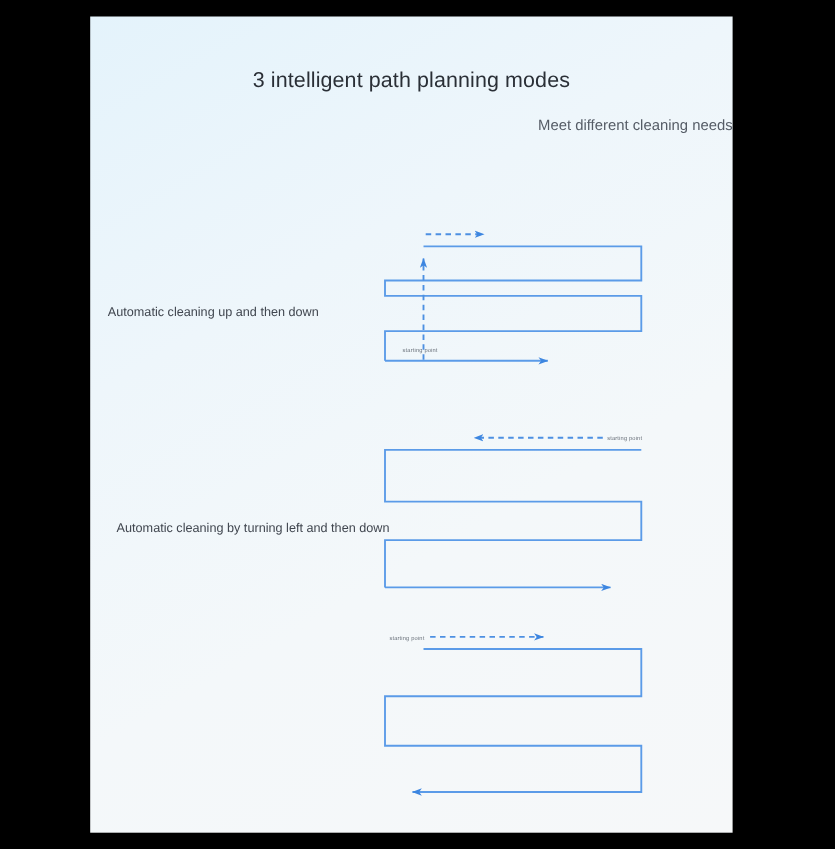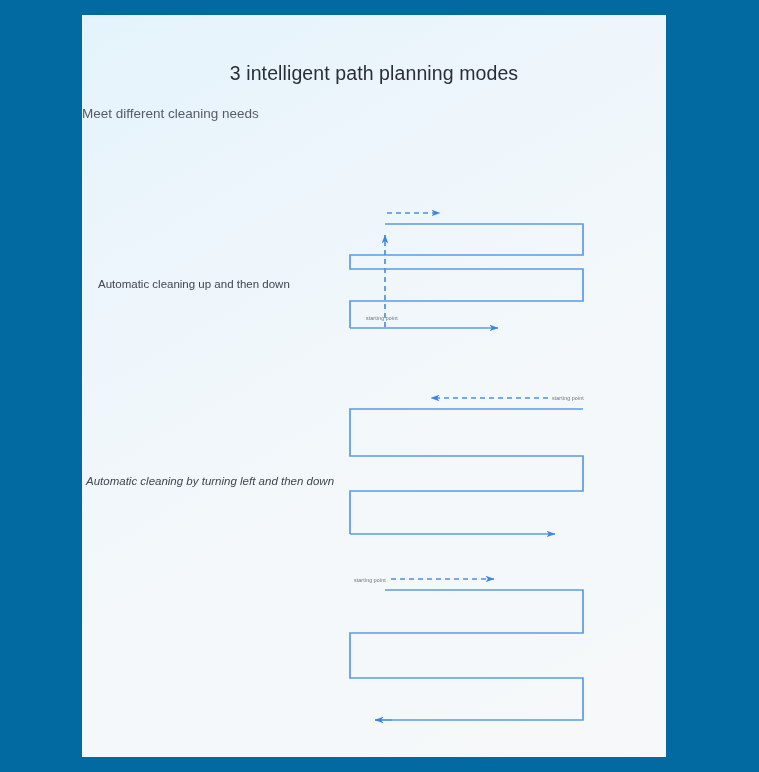--- a/index.html
+++ b/index.html
@@ -10,21 +10,21 @@
   body {
     width: 759px;
     height: 772px;
     font-family: "Liberation Sans", sans-serif;
     overflow: hidden;
   }
   #page {
     position: relative;
     width: 759px;
     height: 772px;
-    background: #0369a1;
+    background: #000000;
   }
   #panel {
     position: absolute;
     left: 82px;
     top: 15px;
     width: 584px;
     height: 742px;
     background: linear-gradient(150deg, #e4f3fb 0%, #eef6fb 32%, #f4f8fa 62%, #f6f8f9 100%);
   }
   #title {
@@ -35,21 +35,21 @@
     text-align: center;
     font-size: 19.5px;
     color: #2a2f36;
     letter-spacing: .1px;
   }
   #subtitle {
     position: absolute;
     left: 0;
     top: 91px;
     width: 584px;
-    text-align: left;
+    text-align: right;
     font-size: 13.5px;
     color: #555c66;
   }
   .mode-label {
     position: absolute;
     font-size: 11.5px;
     color: #40464f;
     white-space: nowrap;
   }
   .svg-layer {
@@ -70,21 +70,21 @@
 </head>
 <body>
 
 <div id="page">
   <div id="panel">
 
     <div id="title">3 intelligent path planning modes</div>
     <div id="subtitle">Meet different cleaning needs</div>
 
     <div class="mode-label" style="left:16px; top:263px;">Automatic cleaning up and then down</div>
-    <div class="mode-label" style="left:4px; top:460px;font-style:italic;">Automatic cleaning by turning left and then down</div>
+    <div class="mode-label" style="left:24px; top:460px;">Automatic cleaning by turning left and then down</div>
 
     <svg class="svg-layer" viewBox="0 0 584 742" width="584" height="742">
       <defs>
         <marker id="arrHeadR" markerWidth="9" markerHeight="7" refX="8.5" refY="3.5" orient="auto" markerUnits="userSpaceOnUse">
           <path d="M0,0.2 L9,3.5 L0,6.8 L2.4,3.5 Z" fill="#3d86e0"></path>
         </marker>
         <marker id="arrHeadL" markerWidth="9" markerHeight="7" refX="8.5" refY="3.5" orient="auto" markerUnits="userSpaceOnUse">
           <path d="M0,0.2 L9,3.5 L0,6.8 L2.4,3.5 Z" fill="#3d86e0"></path>
         </marker>
         <marker id="arrHeadU" markerWidth="9" markerHeight="7" refX="8.5" refY="3.5" orient="auto" markerUnits="userSpaceOnUse">

